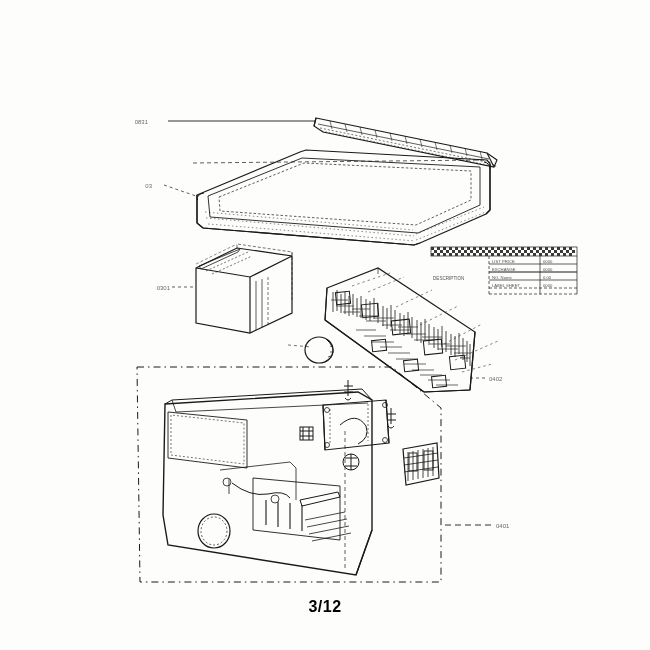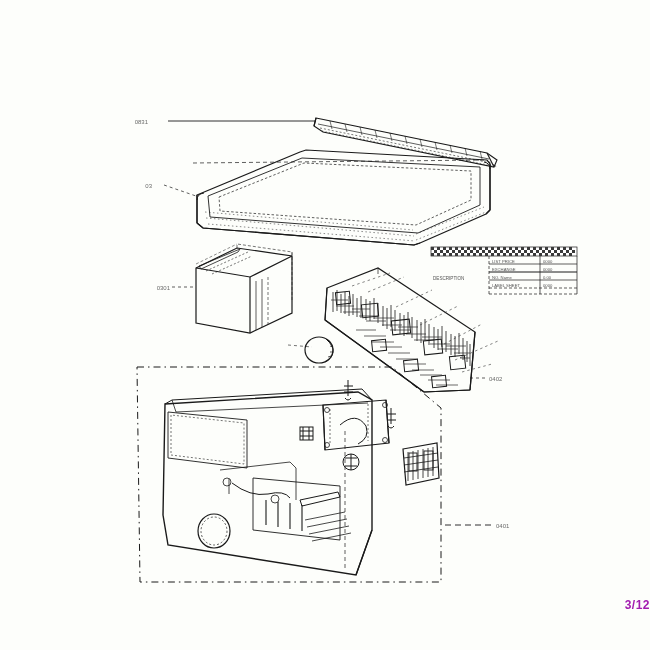--- a/index.html
+++ b/index.html
@@ -9,24 +9,24 @@
     font-family:"Liberation Sans", sans-serif;
     overflow:hidden;
     position:relative;
   }
   #stage{position:absolute;left:0;top:0;width:650px;height:650px;}
   svg{display:block;}
   .pagenum{
     position:absolute;
     left:0;right:0;
     top:598px;
-    text-align:right;
-    font-size:12px;
+    text-align:center;
+    font-size:16px;
     font-weight:bold;
-    color:#a21caf;
+    color:#000000;
     letter-spacing:.5px;
   }
   .lbl{font-family:"Liberation Sans",sans-serif;fill:#6b6b6b;}
   .tbl{font-family:"Liberation Sans",sans-serif;fill:#555;}
 </style>
 </head>
 <body>
 
 <div id="stage">
 <svg width="650" height="650" viewBox="0 0 650 650" xmlns="http://www.w3.org/2000/svg">

